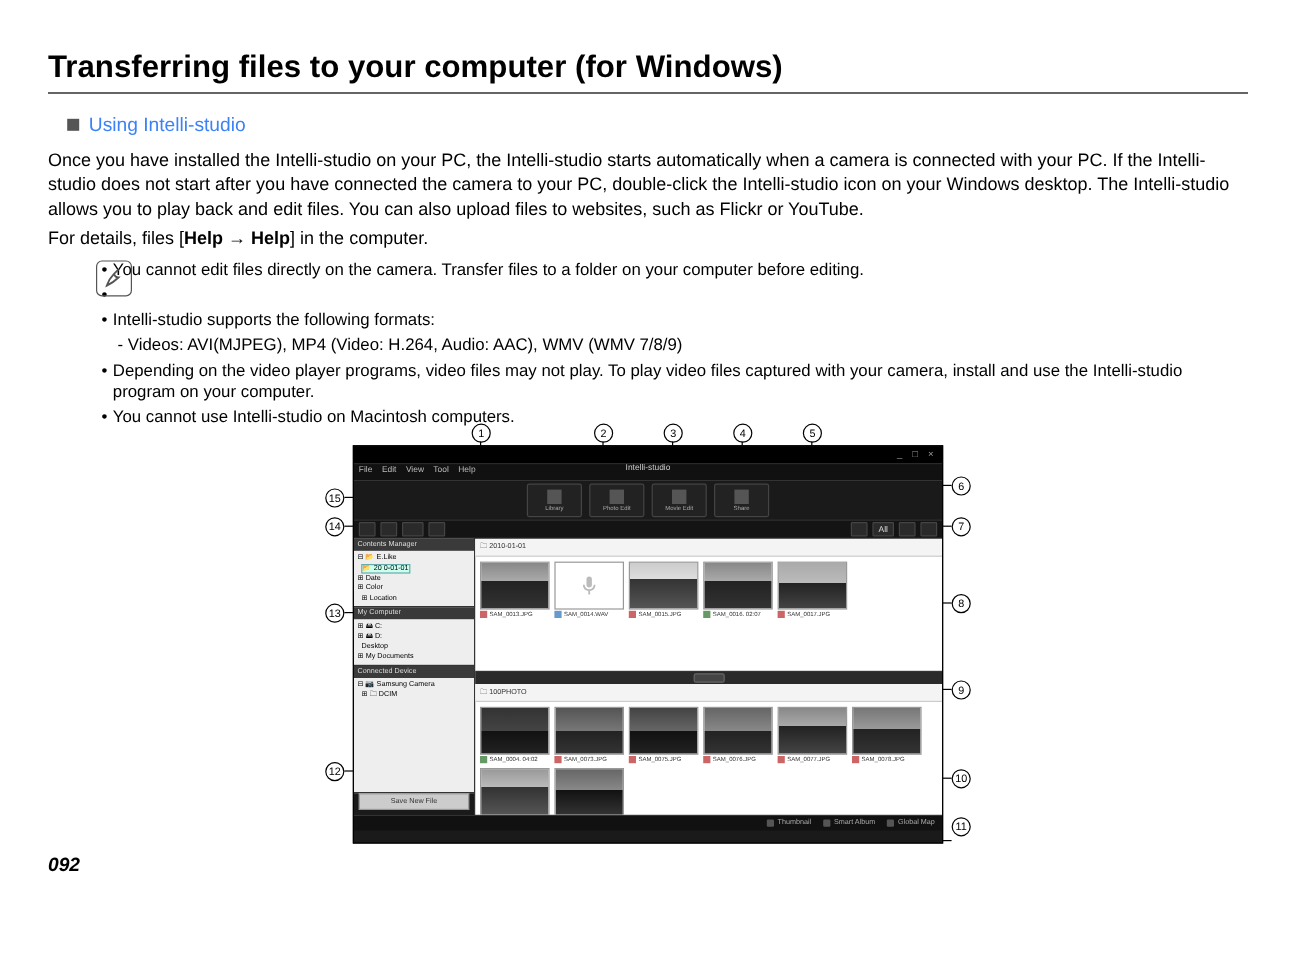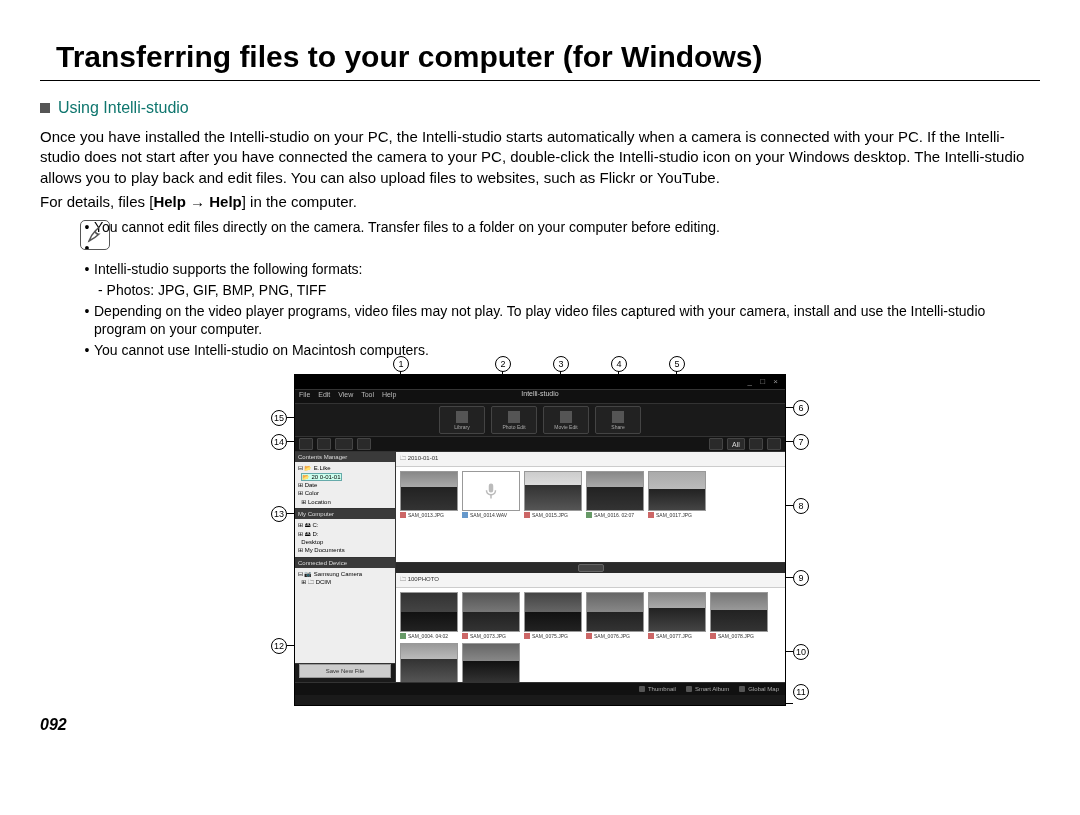--- a/index.html
+++ b/index.html
@@ -1,19 +1,19 @@
 <!DOCTYPE html>
 <html><head>
 <meta charset="utf-8">
 <style>
   html,body{margin:0;padding:0;background:#fff;font-family:Arial,Helvetica,sans-serif;color:#000;width:1080px}
   .page{width:1000px;margin:0 auto;padding:40px 40px 20px 40px;position:relative}
-  h1{font-size:30px;font-weight:bold;margin:0 0 6px 16px}
+  h1{font-size:26px;font-weight:bold;margin:0 0 6px 0}
   .rule{border:0;border-top:1.5px solid #000;margin:0 0 18px 0}
-  .sub{font-size:16px;color:#0f766e;margin:0 0 10px 0}
+  .sub{font-size:16px;color:#3b82f6;margin:0 0 10px 16px}
   .sq{display:inline-block;width:10px;height:10px;background:#555;margin-right:8px;vertical-align:0}
   .body{font-size:15px;line-height:1.35;margin:0 0 4px 0}
   .bullets{margin:6px 0 0 0;padding:0}
   .bullets .row{display:flex;align-items:flex-start;font-size:14px;line-height:1.35;margin:2px 0}
   .dot{width:14px;text-align:center;flex:0 0 14px}
   .indent{padding-left:18px;font-size:14px;line-height:1.35}
   .note-icon{position:absolute;left:40px;margin-top:2px;width:28px;height:28px;border:1px solid #555;border-radius:5px;display:flex;align-items:center;justify-content:center}
   .note-icon svg{width:18px;height:18px}
   .note-block{margin-left:40px}
   .pgnum{font-size:16px;font-weight:bold;font-style:italic;margin-top:10px}
@@ -85,21 +85,21 @@
           <span class="dot">•</span>
           <span>You cannot edit files directly on the camera. Transfer files to a folder on your computer before editing.</span>
         </div>
       <div class="row">
           <span class="dot">•</span>
         </div>
       <div class="row">
           <span class="dot">•</span>
           <span>Intelli-studio supports the following formats:</span>
         </div>
-      <div class="indent">- Photos: JPG, GIF, BMP, PNG, TIFF</div>
+      <div class="indent">- Videos: AVI(MJPEG), MP4 (Video: H.264, Audio: AAC), WMV (WMV 7/8/9)</div>
       <div class="row">
           <span class="dot">•</span>
           <span>Depending on the video player programs, video files may not play. To play video files captured with your camera, install and use the Intelli-studio program on your computer.</span>
         </div>
       <div class="row">
           <span class="dot">•</span>
           <span>You cannot use Intelli-studio on Macintosh computers.</span>
         </div>
     </div>
   </div>

